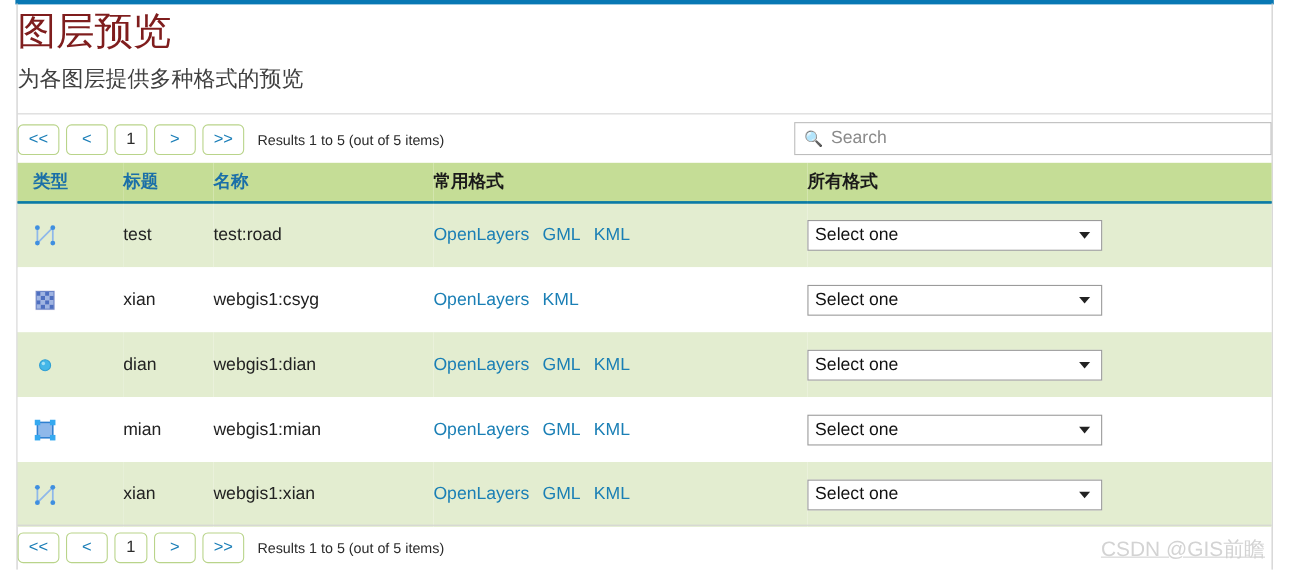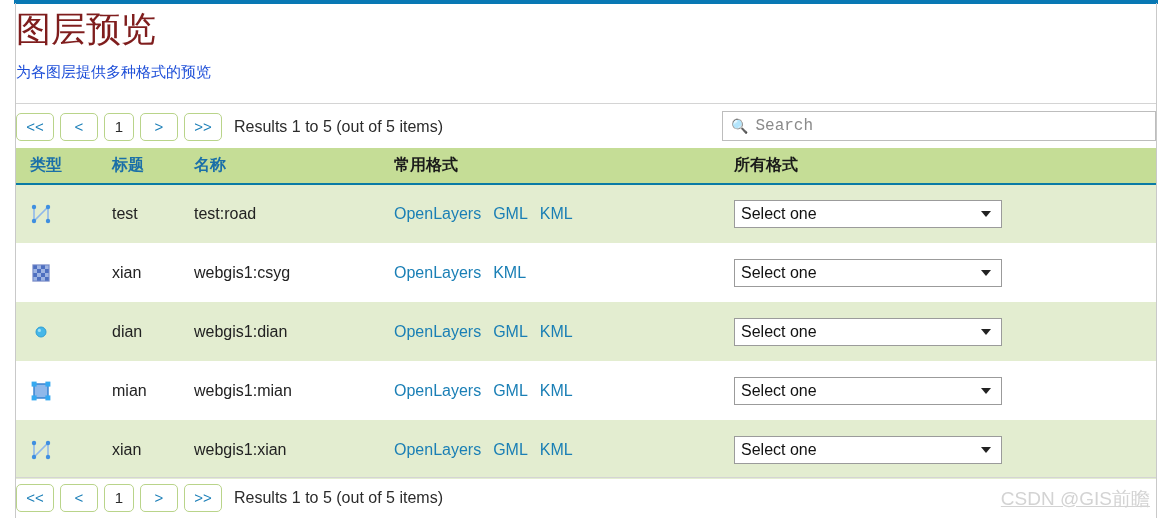--- a/index.html
+++ b/index.html
@@ -44,23 +44,23 @@
   }
   .page-title {
     font-size: 35px;
     line-height: 42px;
     color: #7f1d1d;
     font-weight: normal;
     margin: 0;
     letter-spacing: 0px;
   }
   .page-subtitle {
-    font-size: 15px;
+    font-size: 20px;
     line-height: 20px;
-    color: #1d4ed8;
+    color: #404040;
     margin: 12px 0 0 0;
   }
 
   
   .head-rule {
     position: absolute;
     left: 16px; top: 103px;
     width: 1140px; height: 1px;
     background: #d4d4d4;
   }
@@ -94,21 +94,21 @@
     line-height: 26px;
     text-align: center;
     font-family: "Liberation Sans", sans-serif;
     cursor: pointer;
     user-select: none;
   }
   .pg-btn.num { min-width: 30px; color: #2b2b2b; }
 
   .results-text {
     margin-left: 12px;
-    font-size: 16px;
+    font-size: 13px;
     color: #2b2b2b;
     white-space: nowrap;
   }
 
   
   .search-box {
     position: absolute;
     left: 722px; top: 111px;
     width: 434px; height: 30px;
     border: 1px solid #bdbdbd;
@@ -120,21 +120,21 @@
   .search-icon {
     font-size: 14px;
     margin-right: 7px;
     line-height: 1;
   }
   .search-input {
     border: 0;
     outline: 0;
     font-size: 16px;
     color: #7b7b7b;
-    font-family: Liberation Mono, monospace;
+    font-family: Liberation Sans, sans-serif;
     background: transparent;
     width: 100%;
     padding: 0;
   }
   .search-input::placeholder { color: #8a8a8a; opacity: 1; }
 
   
   .layer-table {
     position: absolute;
     left: 16px; top: 148px;

